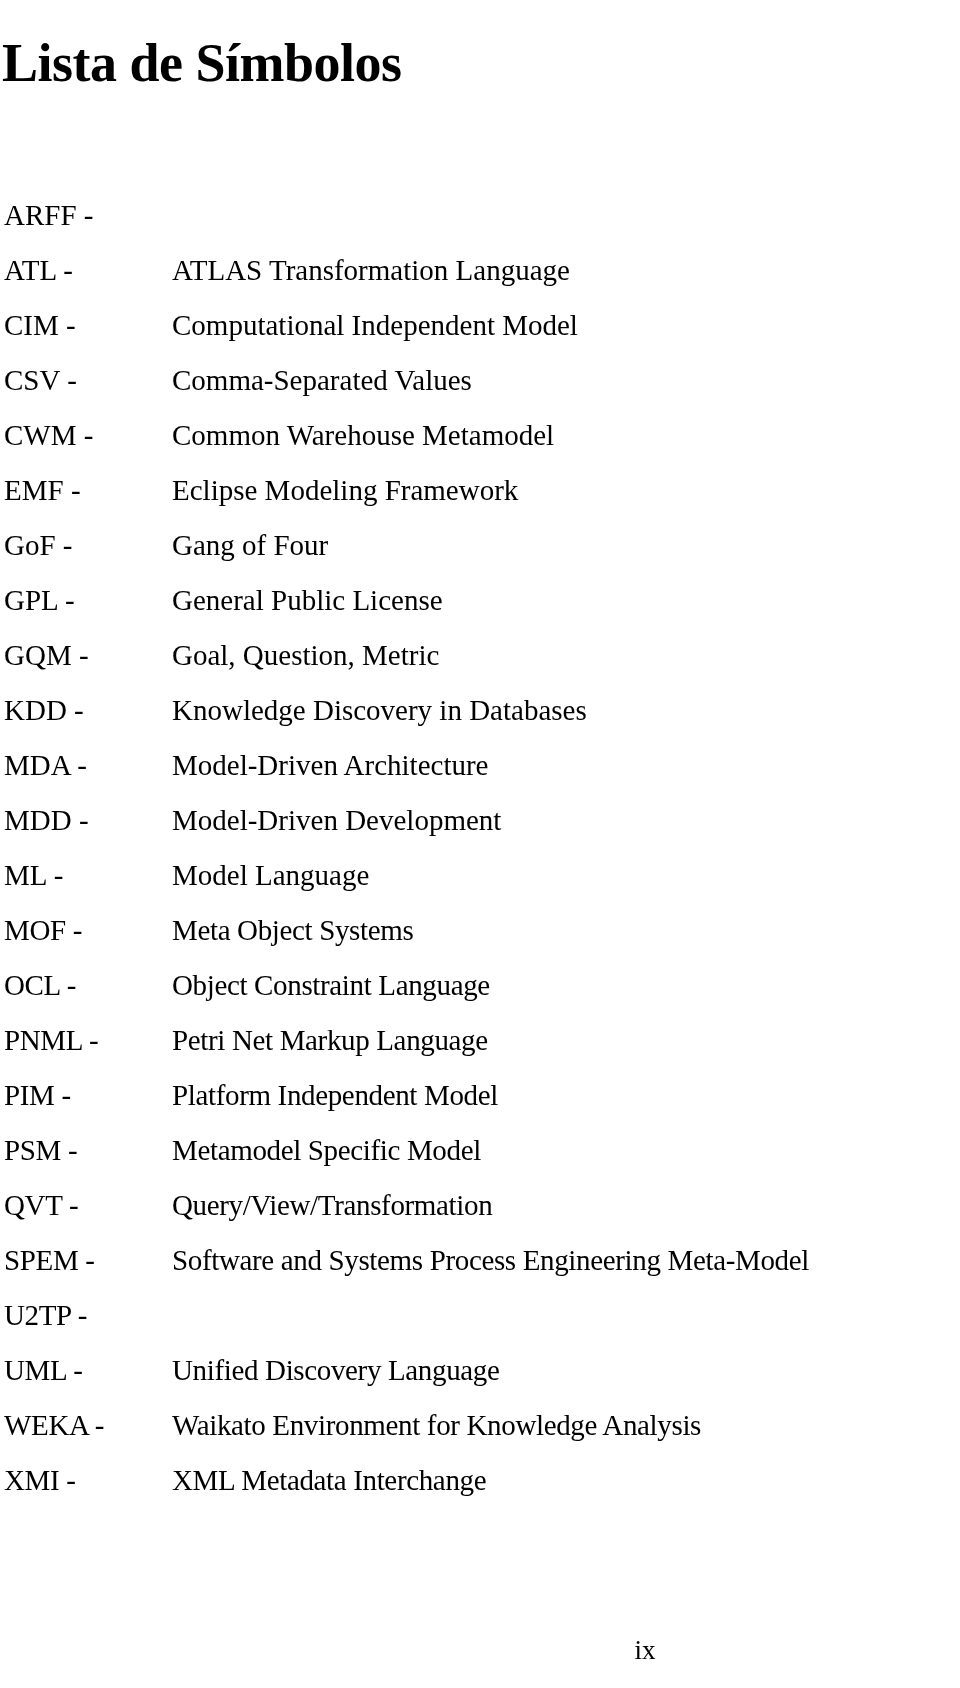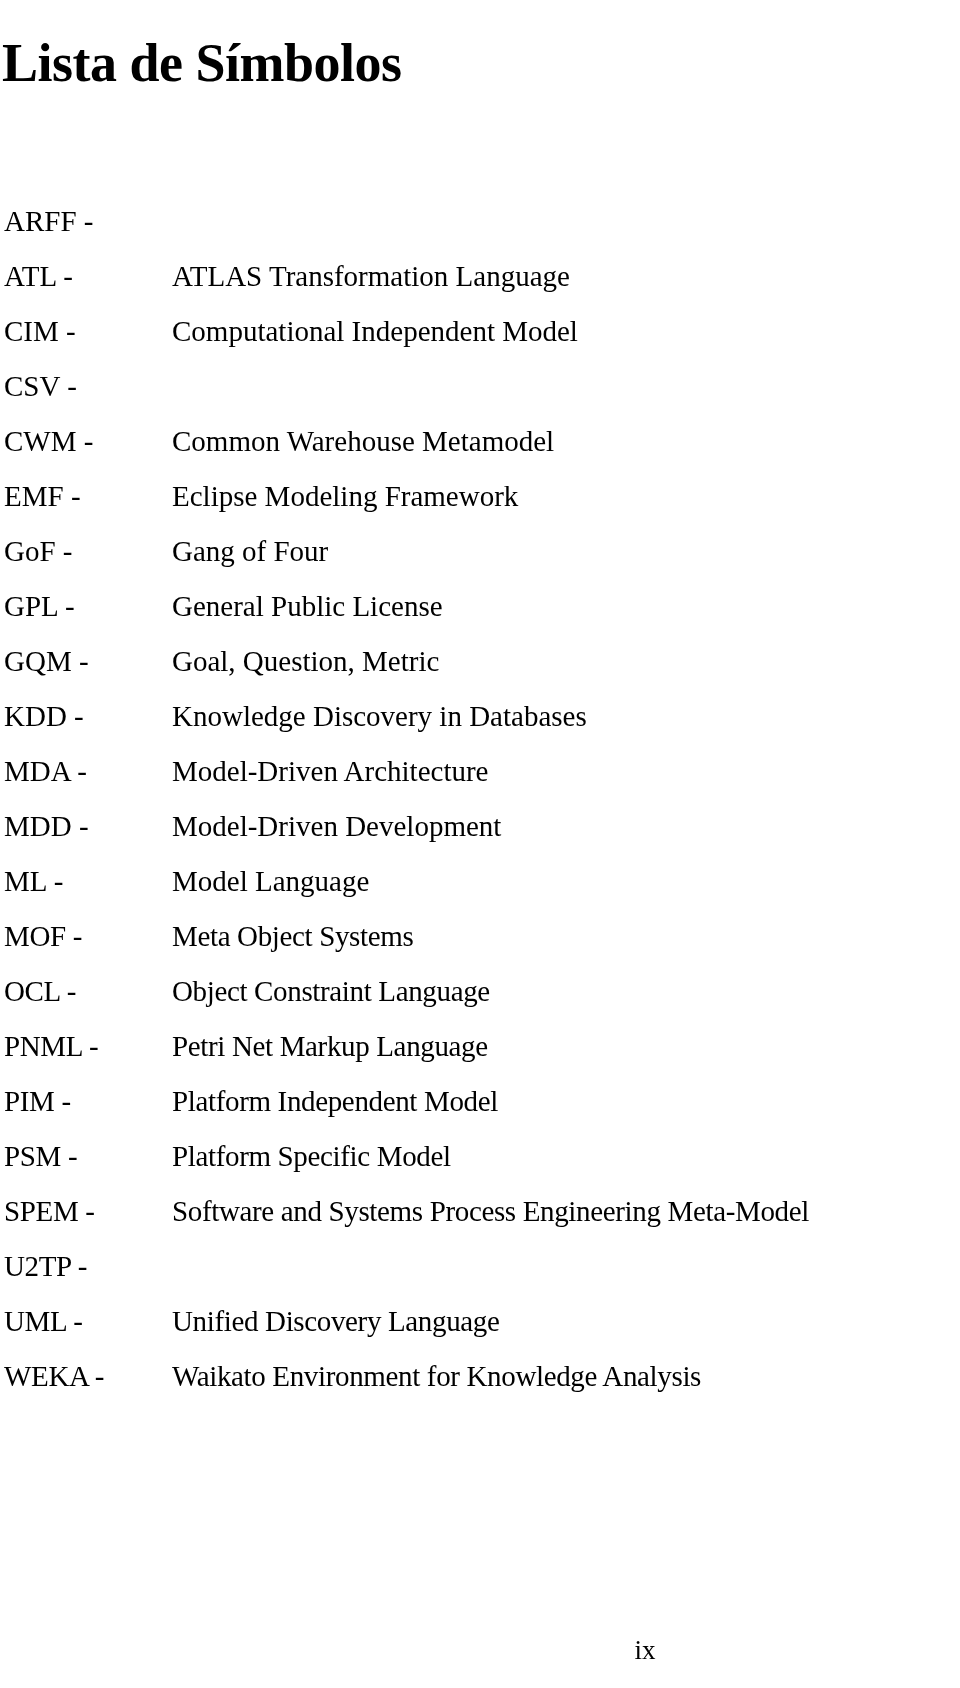--- a/index.html
+++ b/index.html
@@ -29,21 +29,21 @@
     font-weight: bold;
     letter-spacing: -0.5px;
     line-height: 1.1;
     white-space: nowrap;
   }
 
   
   .symbol-list {
     position: absolute;
     left: 0;
-    top: 194px;
+    top: 188px;
     width: 960px;
   }
 
   .symbol-row {
     position: relative;
     height: 55px;
     line-height: 55px;
     white-space: nowrap;
   }
 
@@ -97,20 +97,21 @@
       <div class="symbol-row">
         <span class="symbol-abbr">ATL -</span>
         <span class="symbol-desc">ATLAS Transformation Language</span>
       </div>
       <div class="symbol-row">
         <span class="symbol-abbr">CIM -</span>
         <span class="symbol-desc">Computational Independent Model</span>
       </div>
       <div class="symbol-row">
         <span class="symbol-abbr">CSV -</span>
+        <span class="symbol-desc">Comma-Separated Values</span>
       </div>
       <div class="symbol-row">
         <span class="symbol-abbr">CWM -</span>
         <span class="symbol-desc">Common Warehouse Metamodel</span>
       </div>
       <div class="symbol-row">
         <span class="symbol-abbr">EMF -</span>
         <span class="symbol-desc">Eclipse Modeling Framework</span>
       </div>
       <div class="symbol-row">
@@ -152,34 +153,42 @@
       <div class="symbol-row narrow">
         <span class="symbol-abbr">PNML -</span>
         <span class="symbol-desc">Petri Net Markup Language</span>
       </div>
       <div class="symbol-row narrow">
         <span class="symbol-abbr">PIM -</span>
         <span class="symbol-desc">Platform Independent Model</span>
       </div>
       <div class="symbol-row narrow">
         <span class="symbol-abbr">PSM -</span>
-        <span class="symbol-desc">Platform Specific Model</span>
+        <span class="symbol-desc">Metamodel Specific Model</span>
+      </div>
+      <div class="symbol-row narrow">
+        <span class="symbol-abbr">QVT -</span>
+        <span class="symbol-desc">Query/View/Transformation</span>
       </div>
       <div class="symbol-row narrow">
         <span class="symbol-abbr">SPEM -</span>
         <span class="symbol-desc">Software and Systems Process Engineering Meta-Model</span>
       </div>
       <div class="symbol-row narrow">
         <span class="symbol-abbr">U2TP -</span>
       </div>
       <div class="symbol-row narrow">
         <span class="symbol-abbr">UML -</span>
         <span class="symbol-desc">Unified Discovery Language</span>
       </div>
       <div class="symbol-row narrow">
         <span class="symbol-abbr">WEKA -</span>
         <span class="symbol-desc">Waikato Environment for Knowledge Analysis</span>
       </div>
+      <div class="symbol-row narrow">
+        <span class="symbol-abbr">XMI -</span>
+        <span class="symbol-desc">XML Metadata Interchange</span>
+      </div>
     </div>
 
   <div class="page-number">ix</div>
 
 </div>
 
 </body></html>

